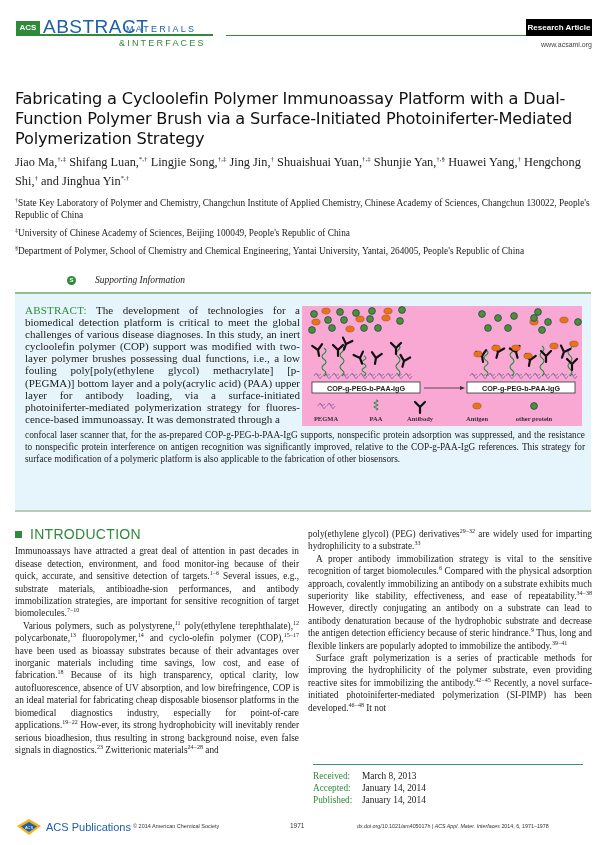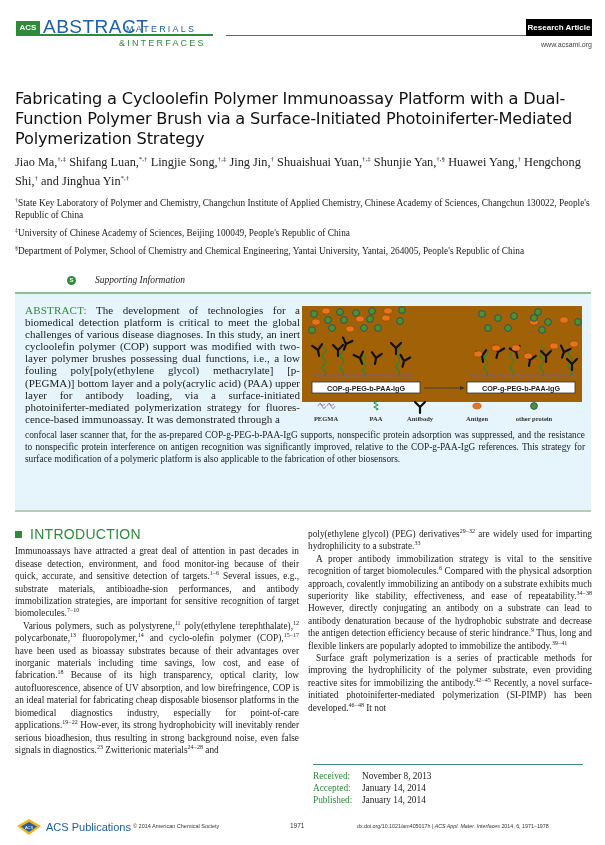--- a/index.html
+++ b/index.html
@@ -29,21 +29,21 @@
   .supp .s-icon { width: 9px; height: 9px; border-radius: 50%; background: #2e8b3a; color: #fff; font-family: "Liberation Sans", sans-serif; font-size: 6px; line-height: 9px; text-align: center; font-style: normal; font-weight: bold; }
 
   
   .abstract-box { position: absolute; left: 15px; top: 292px; width: 576px; height: 220px; background: #e6f4fb; border-top: 2px solid #8fbf8f; border-bottom: 2px solid #b9cbb9; }
   .abs-text { position: absolute; left: 10px; top: 10px; width: 275px; font-size: 11px; line-height: 12.1px; text-align: justify; color: #222; }
   .abs-text .label, .kw .label { color: #2e8b3a; font-weight: normal; letter-spacing: 0.2px; }
   .abs-cont { position: absolute; left: 10px; top: 135px; width: 560px; font-size: 9.3px; line-height: 12.1px; text-align: justify; color: #222; }
   .kw { position: absolute; left: 10px; top: 190px; width: 560px; font-size: 9.3px; line-height: 12.1px; color: #222; }
   .kw .kwtext { font-style: italic; }
 
-  .toc { position: absolute; left: 287px; top: 12px; width: 280px; height: 96px; background: #a16207; }
+  .toc { position: absolute; left: 287px; top: 12px; width: 280px; height: 120px; background: #f9a8d4; }
   .toc svg { width: 280px; height: 120px; }
 
   
   .col { position: absolute; top: 528px; width: 284px; font-size: 9.3px; line-height: 12.4px; color: #222; text-align: justify; }
   .col.left { left: 15px; }
   .col.right { left: 308px; }
   .sec-head { display: flex; align-items: center; gap: 8px; font-family: "Liberation Sans", sans-serif; font-size: 14px; color: #2e8b3a; margin-bottom: 5px; letter-spacing: 0.3px; }
   .sec-head .sq { width: 7px; height: 7px; background: #2e8b3a; }
   .col p { margin: 0; }
   .col p.ind { text-indent: 8px; }
@@ -260,21 +260,21 @@
       <p>poly(ethylene glycol) (PEG) derivatives<sup>29−32</sup> are widely used for imparting hydrophilicity to a substrate.<sup>33</sup></p>
       <p class="ind">A proper antibody immobilization strategy is vital to the sensitive recognition of target biomolecules.<sup>6</sup> Compared with the physical adsorption approach, covalently immobilizing an antibody on a substrate exhibits much superiority like stability, effectiveness, and ease of repeatability.<sup>34−38</sup> However, directly conjugating an antibody on a substrate can lead to antibody denaturation because of the hydrophobic substrate and decrease the antigen detection efficiency because of steric hindrance.<sup>9</sup> Thus, long and flexible linkers are popularly adopted to immobilize the antibody.<sup>39−41</sup></p>
       <p class="ind">Surface graft polymerization is a series of practicable methods for improving the hydrophilicity of the polymer substrate, even providing reactive sites for immobilizing the antibody.<sup>42−45</sup> Recently, a novel surface-initiated photoiniferter-mediated polymerization (SI-PIMP) has been developed.<sup>46−48</sup> It not</p>
     </div>
 </div>
 
 <div class="dates-rule"></div>
 <div class="dates" id="dates">
     <div class="row">
       <span class="lbl">Received:</span>
-      <span>November 8, 2013</span>
+      <span>March 8, 2013</span>
     </div>
     <div class="row">
       <span class="lbl">Accepted:</span>
       <span>January 14, 2014</span>
     </div>
     <div class="row">
       <span class="lbl">Published:</span>
       <span>January 14, 2014</span>
     </div>
   </div>

